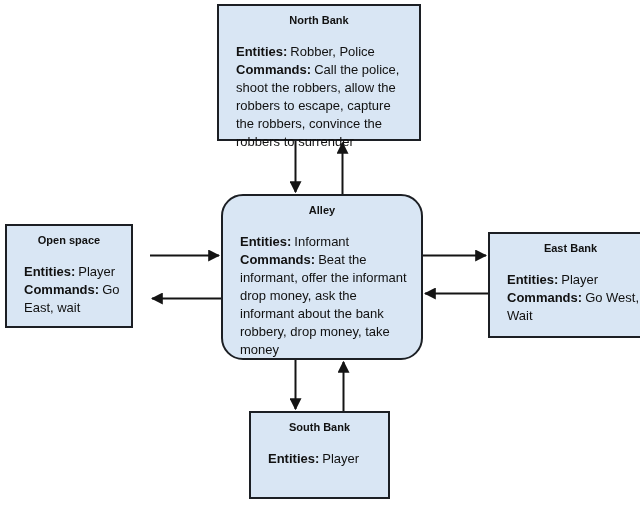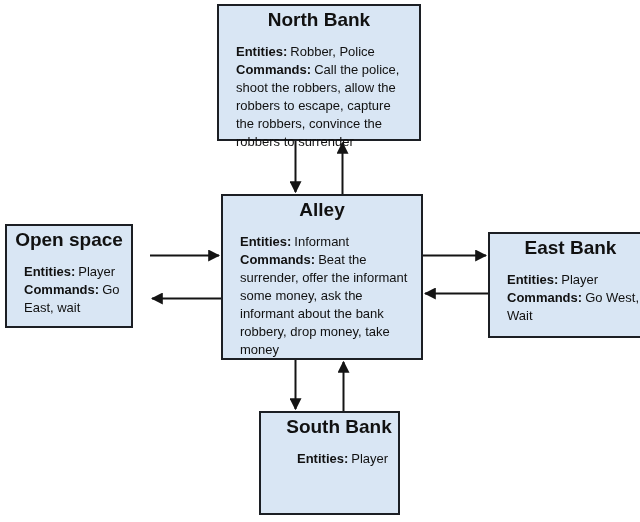--- a/index.html
+++ b/index.html
@@ -32,21 +32,21 @@
     background: #d9e6f4;
     border: 2px solid #1c1f24;
     color: #111111;
     font-size: 13px;
     line-height: 18px;
   }
   .node-title {
     padding-top: 5px;
     text-align: center;
     font-weight: bold;
-    font-size: 19px;
+    font-size: 11px;
   }
   .node-body {
     margin-top: 14px;
     padding: 0 9px 0 8px;
     margin-left: 9px;
   }
   .lbl {
     font-weight: bold;
     margin-right: 3px;
   }
@@ -82,28 +82,28 @@
     <div class="node-body">
       <span class="seg">
         <span class="lbl">Entities:</span><span>Robber, Police</span>
       </span>
       <span class="seg">
         <span class="lbl">Commands:</span><span>Call the police, shoot the robbers, allow the robbers to escape, capture the robbers, convince the robbers to surrender</span>
       </span>
     </div>
   </div>
 
-  <div class="node" style="left:221px; top:194px; width:202px; height:166px;">
+  <div class="node" style="left:221px; top:194px; width:202px; height:166px;border-radius:22px;">
     <div class="node-title">Alley</div>
     <div class="node-body">
       <span class="seg">
         <span class="lbl">Entities:</span><span>Informant</span>
       </span>
       <span class="seg">
-        <span class="lbl">Commands:</span><span>Beat the surrender, offer the informant some money, ask the informant about the bank robbery, drop money, take money</span>
+        <span class="lbl">Commands:</span><span>Beat the informant, offer the informant drop money, ask the informant about the bank robbery, drop money, take money</span>
       </span>
     </div>
   </div>
 
   <div class="node" style="left:5px; top:224px; width:128px; height:104px;">
     <div class="node-title">Open space</div>
     <div class="node-body">
       <span class="seg">
         <span class="lbl">Entities:</span><span>Player</span>
       </span>
@@ -118,21 +118,21 @@
     <div class="node-body">
       <span class="seg">
         <span class="lbl">Entities:</span><span>Player</span>
       </span>
       <span class="seg">
         <span class="lbl">Commands:</span><span>Go West, Wait</span>
       </span>
     </div>
   </div>
 
-  <div class="node" style="left:259px; top:411px; width:141px; height:104px;padding-left:19px;">
+  <div class="node" style="left:249px; top:411px; width:141px; height:88px;">
     <div class="node-title">South Bank</div>
     <div class="node-body">
       <span class="seg">
         <span class="lbl">Entities:</span><span>Player</span>
       </span>
     </div>
   </div>
 
 </div>
 

